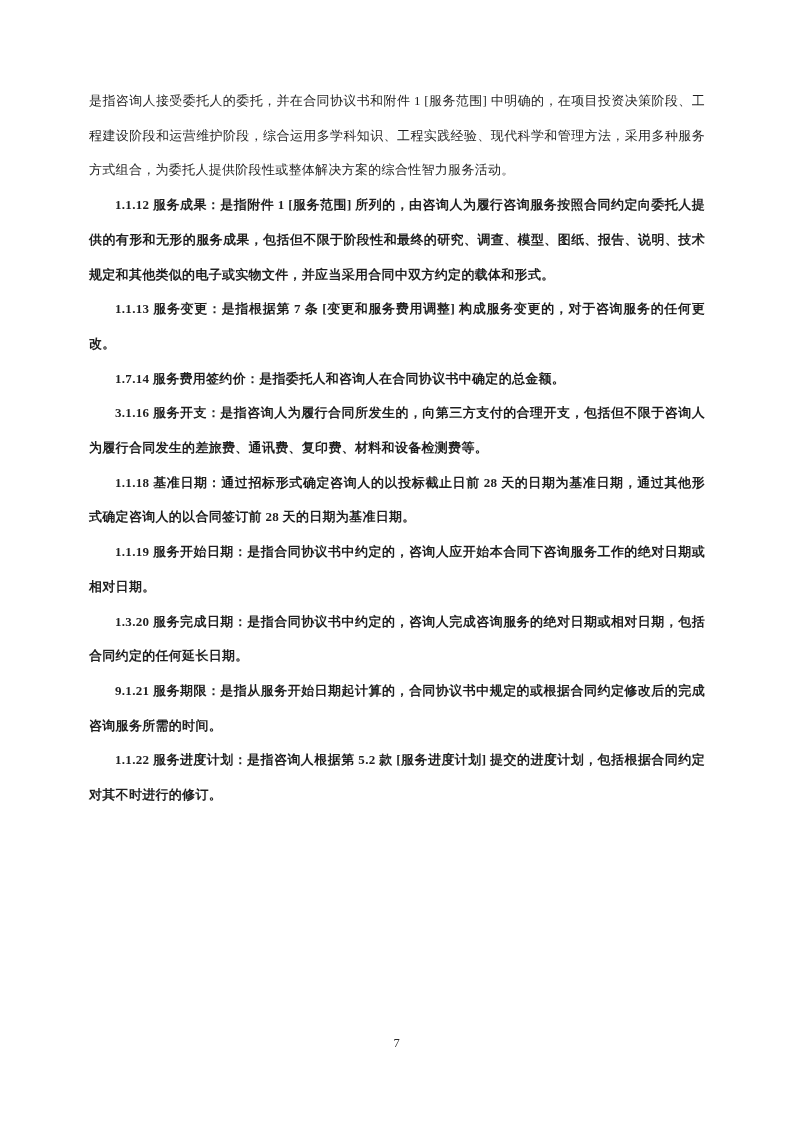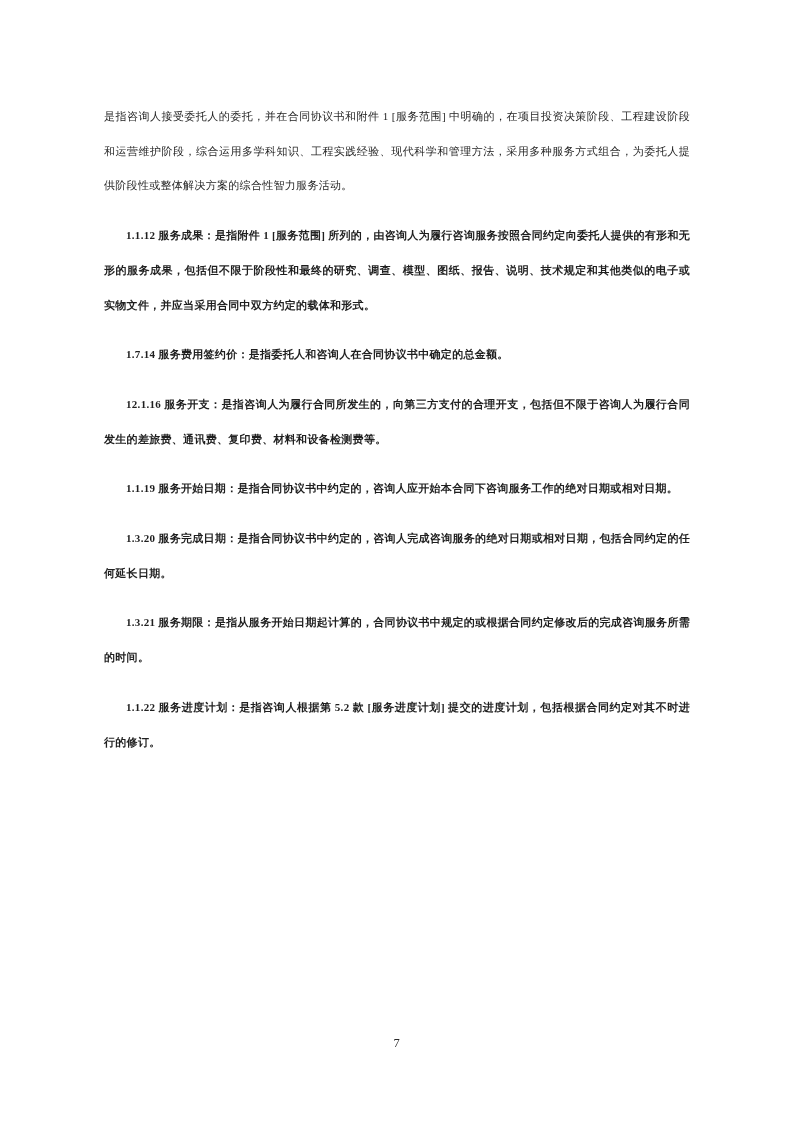--- a/index.html
+++ b/index.html
@@ -15,23 +15,23 @@
     overflow: hidden;
     font-family: "Liberation Serif", "DejaVu Serif", serif;
   }
   .content {
     position: absolute;
     left: 89px;
     top: 84px;
     width: 616px;
   }
   p.par {
-    margin: 15px;
+    margin: 0;
     padding: 0;
-    font-size: 11px;
+    font-size: 13px;
     line-height: 34.7px;
     text-align: justify;
     color: #1f1f1f;
     letter-spacing: 0.3px;
   }
   p.par.indent {
     text-indent: 2em;
     font-weight: bold;
   }
   .pageno {
@@ -45,21 +45,23 @@
   }
 </style>
 </head>
 <body>
 
 <div class="sheet">
   <div class="content">
 
   <p class="par">是指咨询人接受委托人的委托，并在合同协议书和附件 1 [服务范围] 中明确的，在项目投资决策阶段、工程建设阶段和运营维护阶段，综合运用多学科知识、工程实践经验、现代科学和管理方法，采用多种服务方式组合，为委托人提供阶段性或整体解决方案的综合性智力服务活动。</p>
       <p class="par indent">1.1.12 服务成果：是指附件 1 [服务范围] 所列的，由咨询人为履行咨询服务按照合同约定向委托人提供的有形和无形的服务成果，包括但不限于阶段性和最终的研究、调查、模型、图纸、报告、说明、技术规定和其他类似的电子或实物文件，并应当采用合同中双方约定的载体和形式。</p>
+      <p class="par indent">1.1.13 服务变更：是指根据第 7 条 [变更和服务费用调整] 构成服务变更的，对于咨询服务的任何更改。</p>
       <p class="par indent">1.7.14 服务费用签约价：是指委托人和咨询人在合同协议书中确定的总金额。</p>
-      <p class="par indent">12.1.16 服务开支：是指咨询人为履行合同所发生的，向第三方支付的合理开支，包括但不限于咨询人为履行合同发生的差旅费、通讯费、复印费、材料和设备检测费等。</p>
+      <p class="par indent">3.1.16 服务开支：是指咨询人为履行合同所发生的，向第三方支付的合理开支，包括但不限于咨询人为履行合同发生的差旅费、通讯费、复印费、材料和设备检测费等。</p>
+      <p class="par indent">1.1.18 基准日期：通过招标形式确定咨询人的以投标截止日前 28 天的日期为基准日期，通过其他形式确定咨询人的以合同签订前 28 天的日期为基准日期。</p>
       <p class="par indent">1.1.19 服务开始日期：是指合同协议书中约定的，咨询人应开始本合同下咨询服务工作的绝对日期或相对日期。</p>
       <p class="par indent">1.3.20 服务完成日期：是指合同协议书中约定的，咨询人完成咨询服务的绝对日期或相对日期，包括合同约定的任何延长日期。</p>
-      <p class="par indent">1.3.21 服务期限：是指从服务开始日期起计算的，合同协议书中规定的或根据合同约定修改后的完成咨询服务所需的时间。</p>
+      <p class="par indent">9.1.21 服务期限：是指从服务开始日期起计算的，合同协议书中规定的或根据合同约定修改后的完成咨询服务所需的时间。</p>
       <p class="par indent">1.1.22 服务进度计划：是指咨询人根据第 5.2 款 [服务进度计划] 提交的进度计划，包括根据合同约定对其不时进行的修订。</p>
     </div>
   <div class="pageno">7</div>
 </div>
 
 </body></html>

